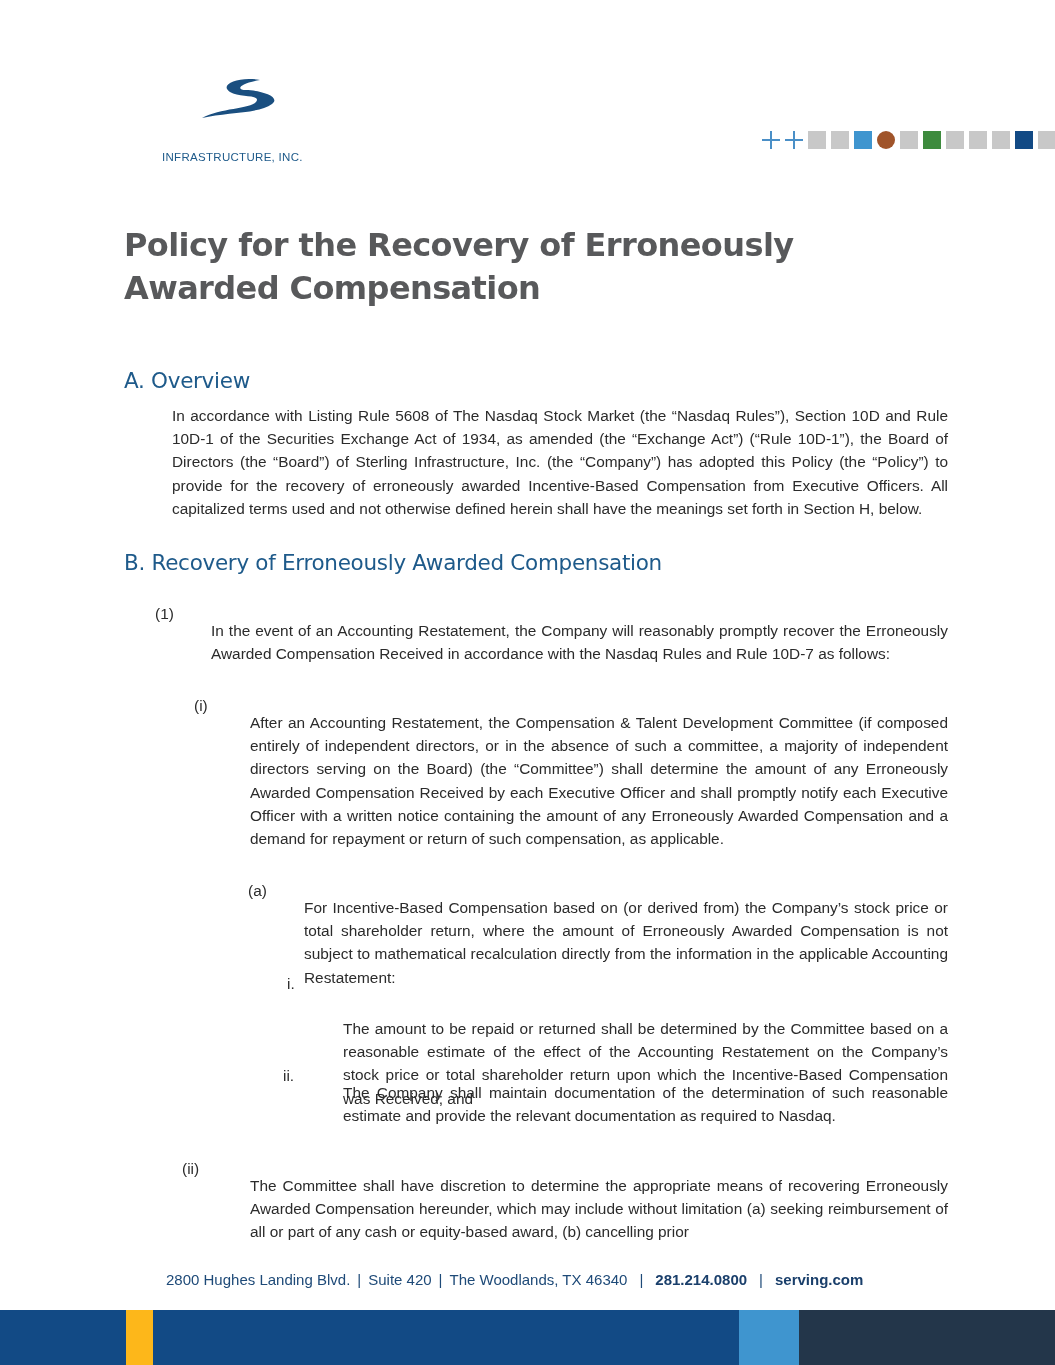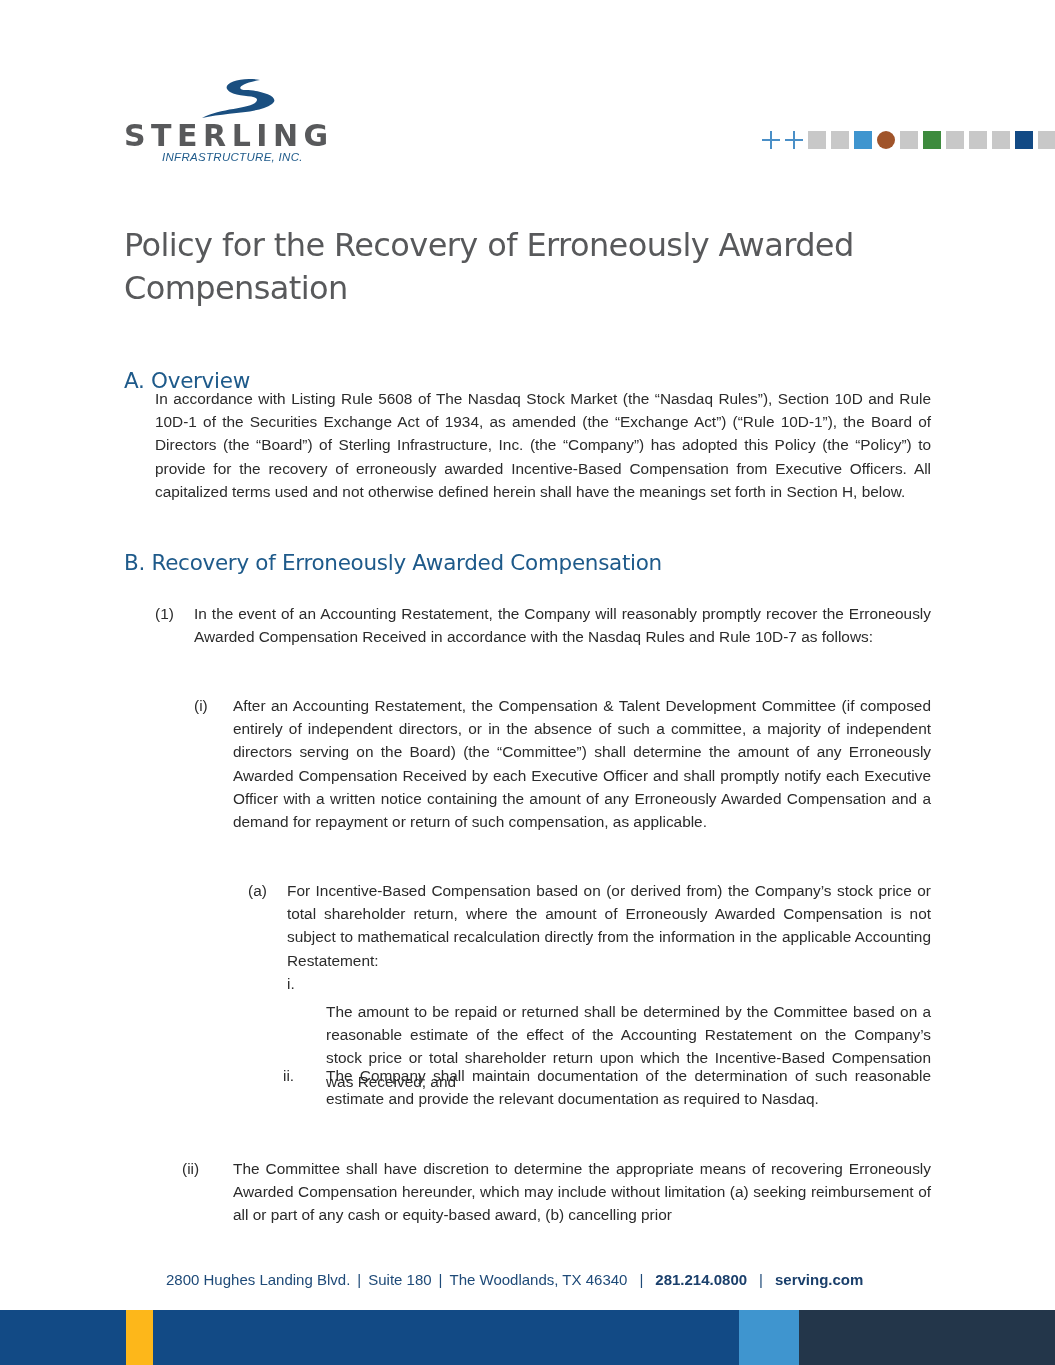--- a/index.html
+++ b/index.html
@@ -5,56 +5,55 @@
   html, body { margin: 0; padding: 0; background: #ffffff; }
   body { width: 1055px; height: 1365px; position: relative; overflow: hidden;
          font-family: "Liberation Sans", sans-serif; color: #2b2b2b; }
 
   
   .logo { position: absolute; left: 124px; top: 78px; width: 230px; height: 90px; }
   .logo svg.swoosh { position: absolute; left: 76px; top: 0; }
   .logo .wordmark { position: absolute; left: 0; top: 42px; font-family: "DejaVu Sans", sans-serif;
         font-weight: bold; font-size: 30px; letter-spacing: 5.5px; color: #58595b; line-height: 32px; }
   .logo .subline { position: absolute; left: 38px; top: 73px; font-family: "Liberation Sans", sans-serif;
-        font-size: 11.5px; color: #1e5a8a; letter-spacing: 0.3px; font-style: italic; }
+        font-size: 11.5px; color: #1e5a8a; letter-spacing: 0.3px; }
 
   
   .squares { position: absolute; left: 762px; top: 131px; height: 18px; display: flex; align-items: center; }
   .plus { width: 18px; height: 18px; position: relative; margin-right: 5px; }
   .plus::before, .plus::after { content: ""; position: absolute; background: #4a8fc7; }
   .plus::before { left: 0; right: 0; top: 8px; height: 1.5px; }
   .plus::after { top: 0; bottom: 0; left: 8px; width: 1.5px; }
   .sq { width: 18px; height: 18px; margin-right: 5px; }
   .sq.circle { border-radius: 50%; }
 
   
   .title { position: absolute; left: 124px; top: 224px; width: 800px; font-family: "DejaVu Sans", sans-serif;
-        font-weight: normal; font-size: 32px; line-height: 43px; color: #58595b; letter-spacing: -0.6px; margin: 0; }
+        font-weight: bold; font-size: 32px; line-height: 43px; color: #58595b; letter-spacing: -0.6px; margin: 0; }
   .h2 { position: absolute; left: 124px; font-family: "DejaVu Sans", sans-serif; font-size: 21.5px;
         color: #1e5a8a; margin: 0; letter-spacing: -0.3px; font-weight: normal; }
 
   .para { position: absolute; font-family: "Liberation Sans", sans-serif; font-size: 15.4px; line-height: 23.2px;
-        color: #2b2b2b; text-align: justify; margin: 0; }
+        color: #2b2b2b; text-align: justify; margin: 17px; }
   .num { position: absolute; font-family: "Liberation Sans", sans-serif; font-size: 15.4px; line-height: 23.2px; color: #2b2b2b; }
 
   
   .footer-addr { position: absolute; left: 166px; top: 1271px; font-family: "Liberation Sans", sans-serif;
         font-size: 15px; color: #1e4a78; white-space: nowrap; }
   .footer-addr .sep { margin: 0 7px; color: #1e4a78; }
   .footer-addr .bold { font-weight: bold; color: #1a3f6b; margin-top: 11px; }
   .bar { position: absolute; top: 1310px; height: 55px; }
 </style>
 </head>
 <body>
 
 <div class="logo">
   <svg class="swoosh" width="80" height="42" viewBox="0 0 80 42">
     <path d="M60 2 C 40 -2, 18 6, 30 14 C 40 20, 62 16, 56 24 C 50 31, 20 30, 2 40 C 26 34, 58 36, 72 26 C 82 18, 58 12, 46 12 C 36 12, 38 6, 60 2 Z" fill="#1a4f80"></path>
   </svg>
-  <div class="wordmark">STERLING</div>
   <div class="subline">INFRASTRUCTURE, INC.</div>
 </div>
 
 <div class="squares">
   <span class="plus"></span>
   <span class="plus"></span>
   <span class="sq" style="background:#c8c8c8"></span>
   <span class="sq" style="background:#c8c8c8"></span>
   <span class="sq" style="background:#3f95cf"></span>
   <span class="sq circle" style="background:#a0542a"></span>
@@ -86,20 +85,20 @@
 <span class="num" style="left:287px; top:972px;">i.</span>
 <p class="para" style="left:326px; top:1000px; width:605px;">The amount to be repaid or returned shall be determined by the Committee based on a reasonable estimate of the effect of the Accounting Restatement on the Company’s stock price or total shareholder return upon which the Incentive-Based Compensation was Received; and</p>
 
 <span class="num" style="left:283px; top:1064px;">ii.</span>
 <p class="para" style="left:326px; top:1064px; width:605px;">The Company shall maintain documentation of the determination of such reasonable estimate and provide the relevant documentation as required to Nasdaq.</p>
 
 <span class="num" style="left:182px; top:1157px;">(ii)</span>
 <p class="para" style="left:233px; top:1157px; width:698px;">The Committee shall have discretion to determine the appropriate means of recovering Erroneously Awarded Compensation hereunder, which may include without limitation (a) seeking reimbursement of all or part of any cash or equity-based award, (b) cancelling prior</p>
 
 <div class="footer-addr">
-  <span>2800 Hughes Landing Blvd.</span><span class="sep">|</span><span>Suite 180</span><span class="sep">|</span><span>The Woodlands, TX 46340</span><span class="sep" style="margin:0 12px">|</span><span class="bold">281.214.0800</span><span class="sep" style="margin:0 12px">|</span><span class="bold">serving.com</span>
+  <span>2800 Hughes Landing Blvd.</span><span class="sep">|</span><span>Suite 420</span><span class="sep">|</span><span>The Woodlands, TX 46340</span><span class="sep" style="margin:0 12px">|</span><span class="bold">281.214.0800</span><span class="sep" style="margin:0 12px">|</span><span class="bold">serving.com</span>
 </div>
 
 <div class="bar" style="left:0; width:126px; background:#124a85;"></div>
 <div class="bar" style="left:126px; width:27px; background:#fdb71a;"></div>
 <div class="bar" style="left:153px; width:586px; background:#124a85;"></div>
 <div class="bar" style="left:739px; width:60px; background:#3f95cf;"></div>
 <div class="bar" style="left:799px; width:256px; background:#23364a;"></div>
 
 </body></html>

